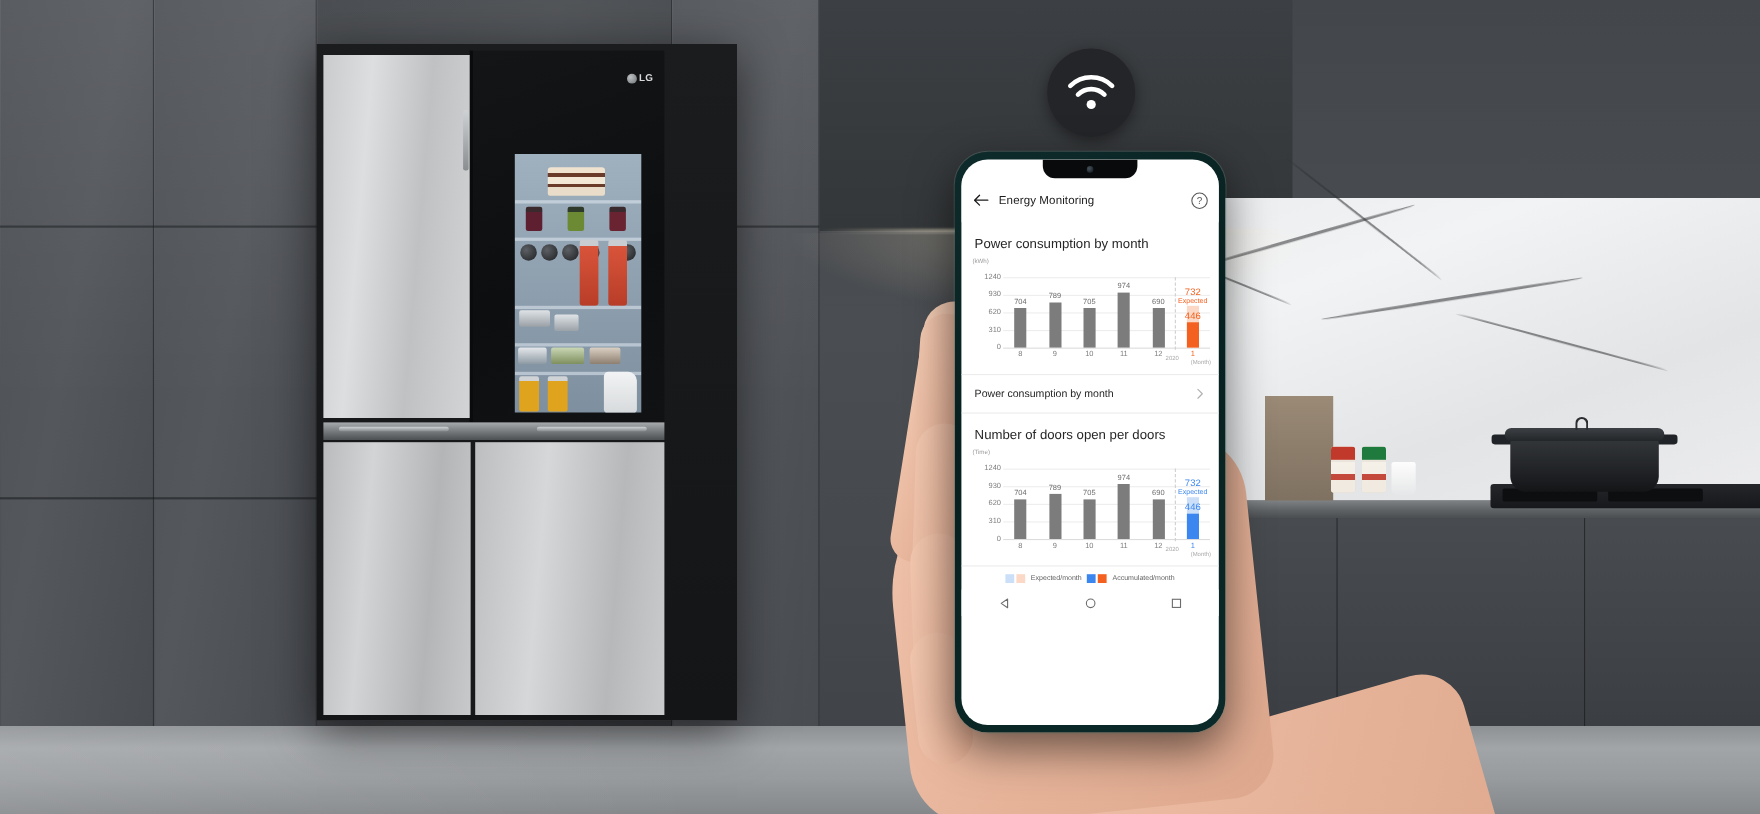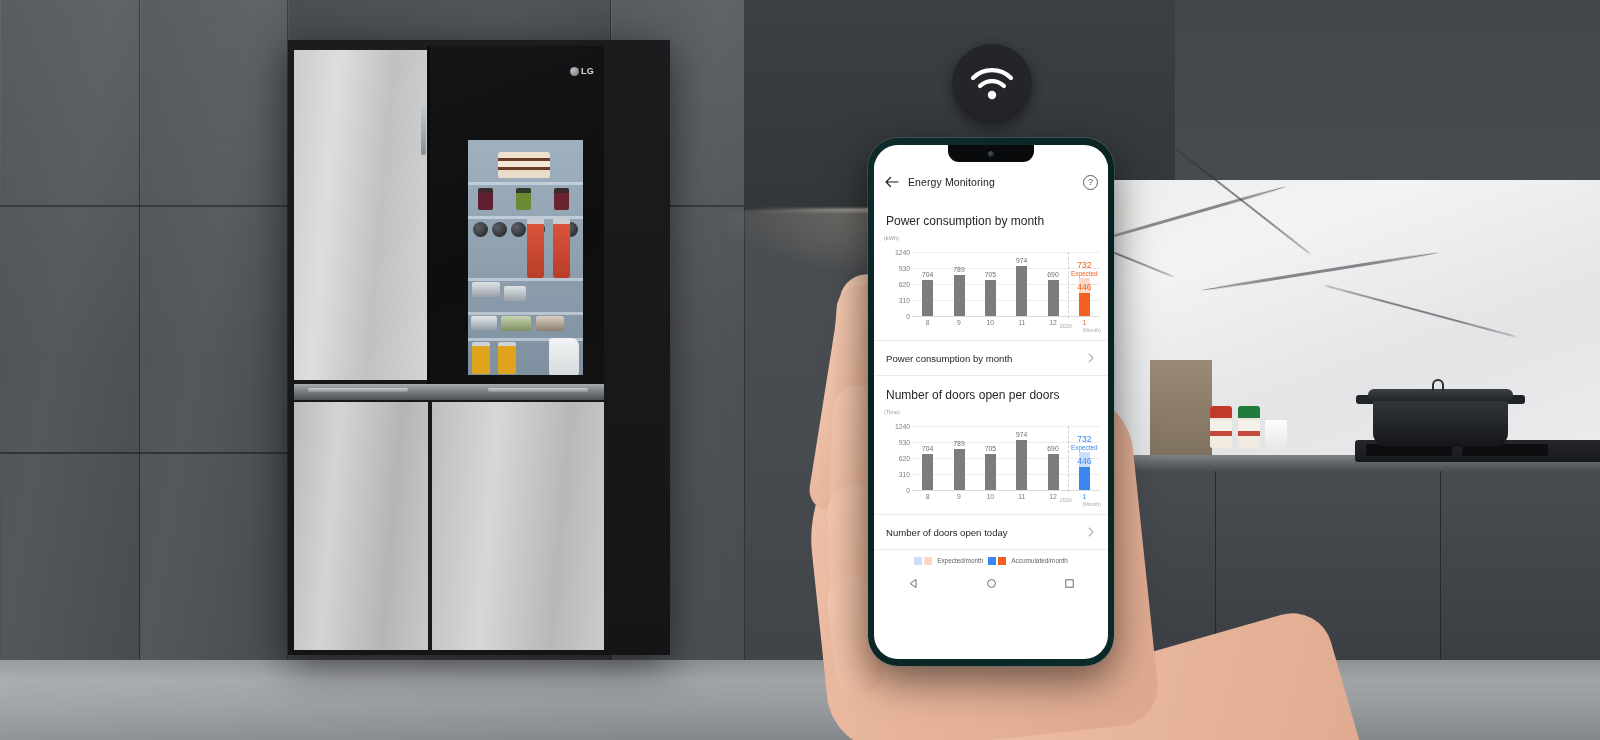--- a/index.html
+++ b/index.html
@@ -537,26 +537,20 @@
           <div class="bar-val" style="left: 173px; top: 35.3871px;">690</div>
           <div class="xtick" style="left: 173px; top: 83px;">12</div>
           <div class="bar" style="background: rgb(59, 134, 239); left: 198.833px; top: 56.9806px; height: 23.0194px;"></div>
           <div class="bar-val bar-val-hi" style="color: rgb(59, 134, 239); left: 204.333px; top: 45.9806px;">446</div>
           <div class="xtick" style="color: rgb(59, 134, 239); left: 204.333px; top: 83px;">1</div>
           <div class="year-tick" style="left: 185.667px; top: 87px;">2020</div>
           <div class="month-tick" style="top: 91px;">(Month)</div>
         </div>
     </div>
 
-    <div class="row-item">
-      <span>Number of doors open today</span>
-      <svg class="chev" viewBox="0 0 10 10">
-        <path d="M3 1 L7 5 L3 9" stroke="#555" stroke-width="1.1" fill="none" stroke-linecap="round" stroke-linejoin="round"></path>
-      </svg>
-    </div>
 
     <div class="legend">
       <span class="legend-grp">
         <span class="sw" id="sw-exp-b" style="background: rgb(204, 223, 248);"></span>
         <span class="sw" id="sw-exp-o" style="background: rgb(251, 217, 198);"></span>
         <span class="lbl">Expected/month</span>
       </span>
       <span class="legend-grp">
         <span class="sw" id="sw-acc-b" style="background: rgb(59, 134, 239);"></span>
         <span class="sw" id="sw-acc-o" style="background: rgb(244, 96, 31);"></span>

